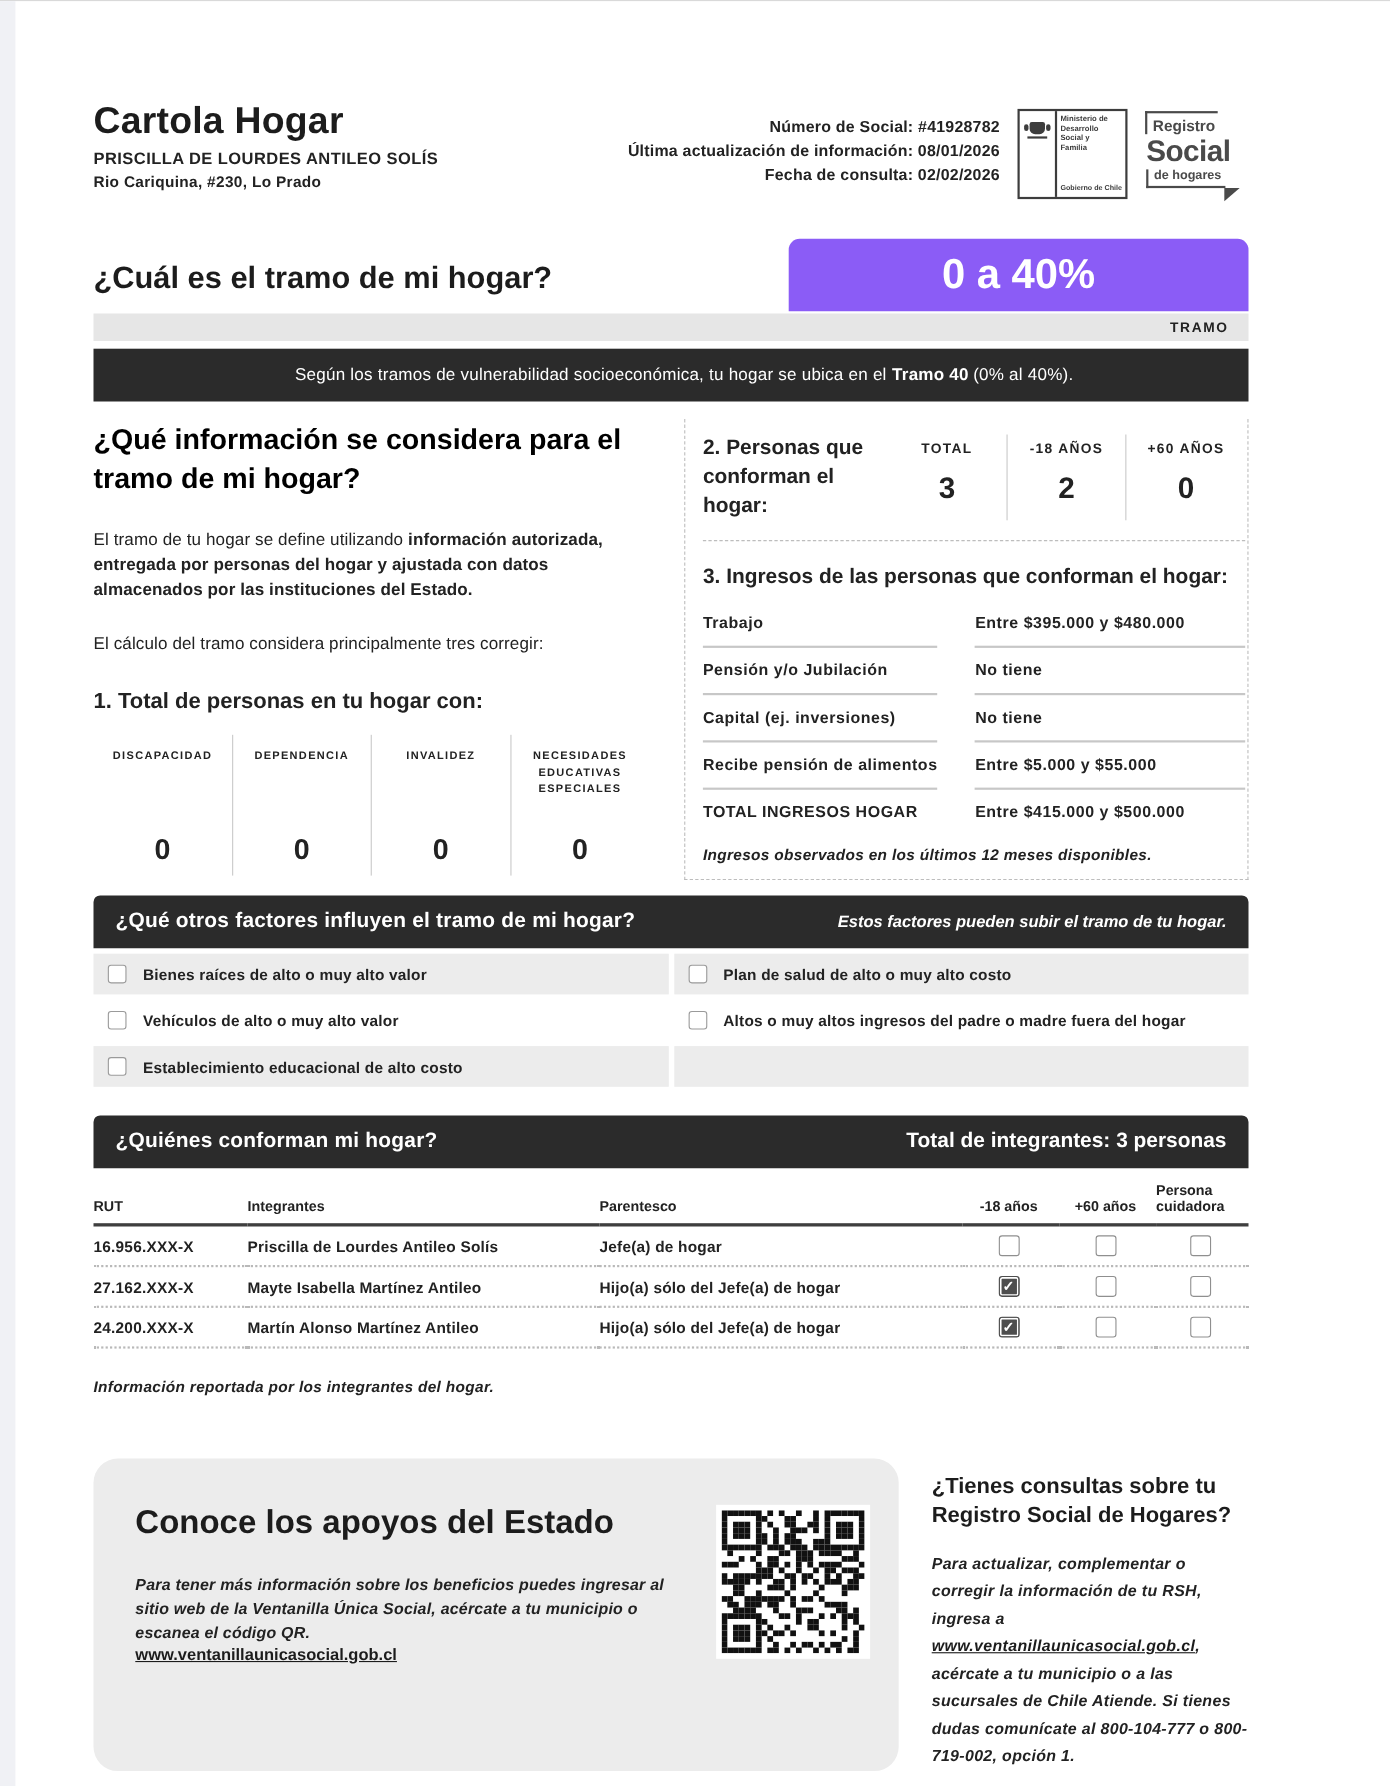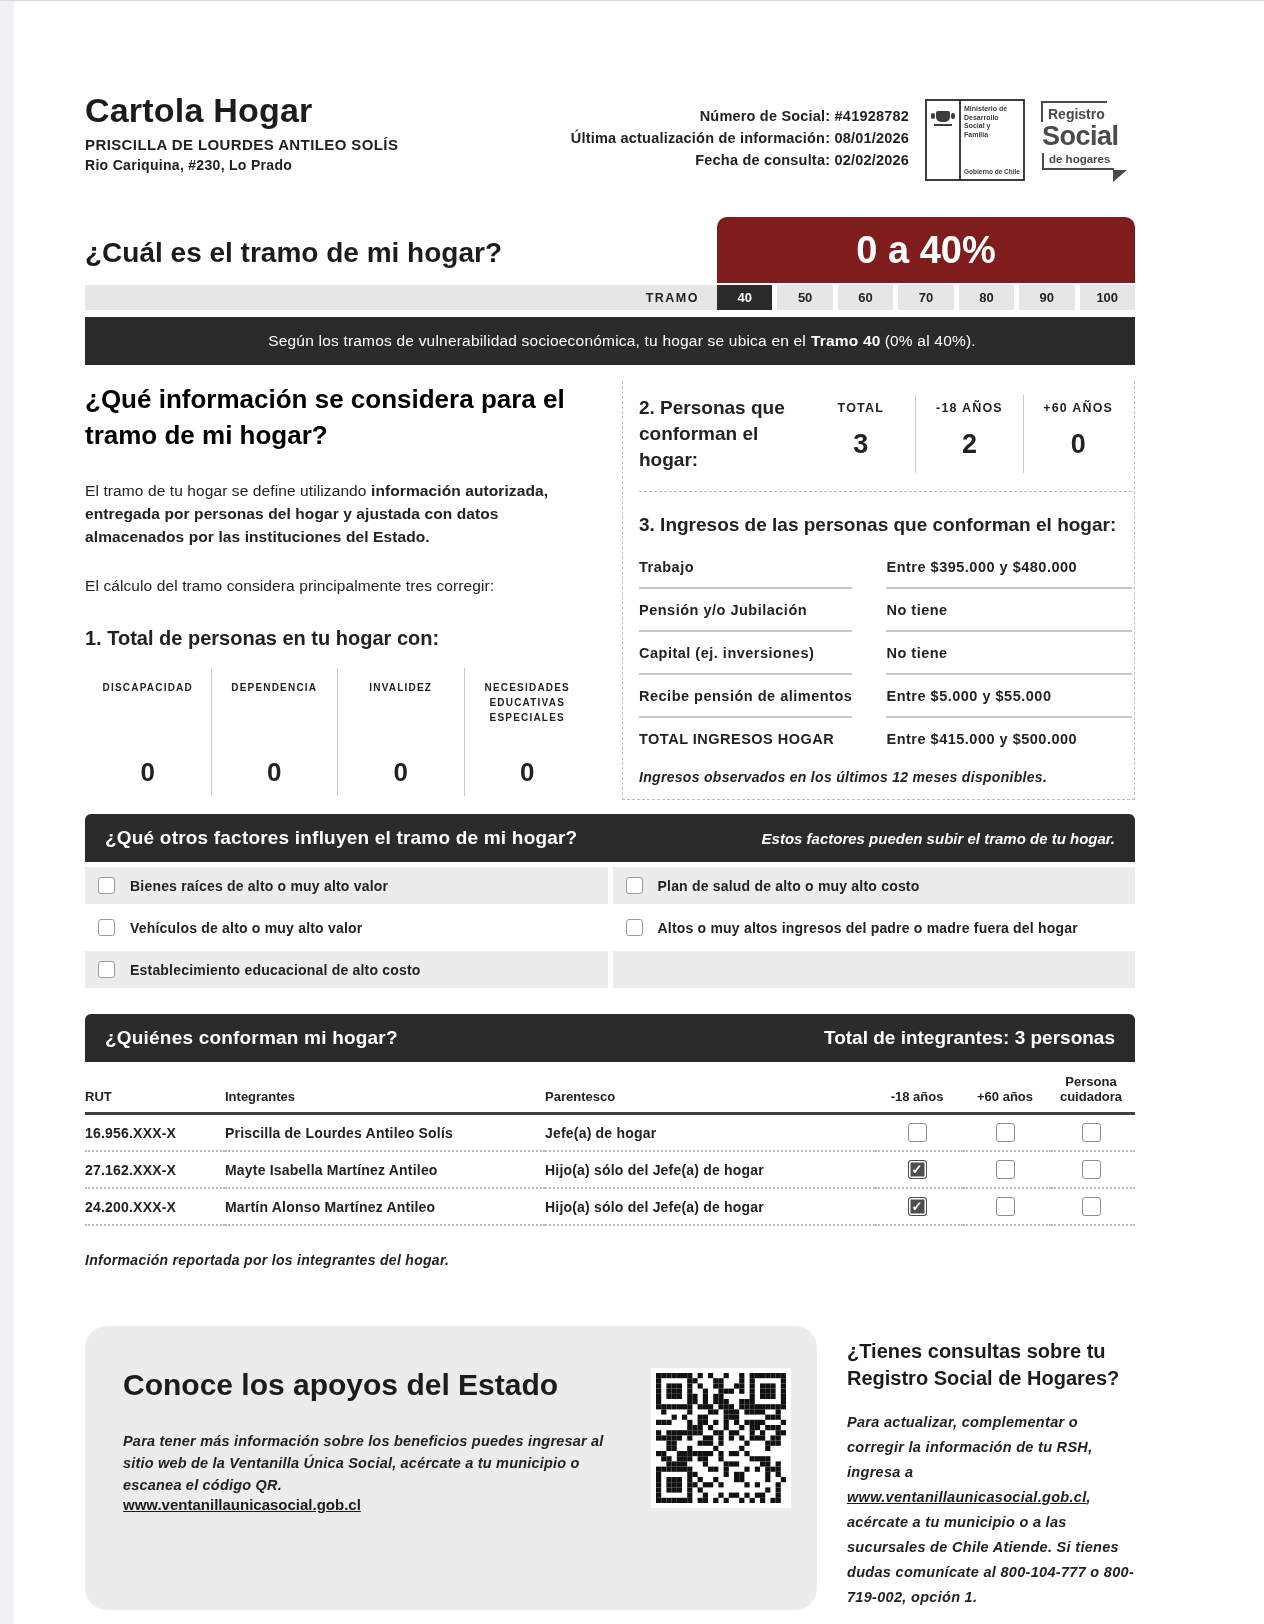--- a/index.html
+++ b/index.html
@@ -29,21 +29,21 @@
 
   .rsh-logo { margin-left:14px; margin-top:8px; position:relative; color:#4a4a4a; width:96px; flex:none; padding:2px 0 0 2px; }
   .rsh-r { display:inline-block; border-top:2.5px solid #4a4a4a; border-left:2.5px solid #4a4a4a; padding:3px 2px 0 5px; font-size:14px; font-weight:700; }
   .rsh-s { font-size:27px; font-weight:700; letter-spacing:-.5px; line-height:26px; margin-left:1px; }
   .rsh-h { display:inline-block; border-bottom:2.5px solid #4a4a4a; border-left:2.5px solid #4a4a4a; padding:0 4px 3px 5px; font-size:11.5px; font-weight:700; margin-left:1px; }
   .rsh-tail { position:absolute; right:8px; bottom:-12px; width:0; height:0; border-left:14px solid #4a4a4a; border-bottom:12px solid transparent; }
 
   
   .tramo-row { display:flex; align-items:flex-end; margin-top:36px; }
   .tramo-q { font-size:28px; font-weight:700; color:#1c1c1c; padding-bottom:14px; }
-  .tramo-badge { margin-left:auto; width:418px; height:66px; background:#7f1d1d; border-radius:10px 10px 0 0; display:flex; align-items:center; justify-content:center; color:#fff; font-size:38px; font-weight:700; }
+  .tramo-badge { margin-left:auto; width:418px; height:66px; background:#8b5cf6; border-radius:10px 10px 0 0; display:flex; align-items:center; justify-content:center; color:#fff; font-size:38px; font-weight:700; }
   .tramo-bar { margin-top:2px; height:25px; background:#e6e6e6; display:flex; align-items:stretch; }
   .tramo-label { margin-left:auto; align-self:center; font-size:12.5px; font-weight:700; letter-spacing:1.5px; padding-right:18px; }
   .segments { width:418px; display:flex; gap:5px; background:#fff; }
   .seg { flex:1; background:#e6e6e6; display:flex; align-items:center; justify-content:center; font-size:13px; font-weight:700; color:#222; }
   .seg.selected { background:#2b2b2b; color:#fff; }
   .tramo-banner { margin-top:7px; background:#2b2b2b; color:#fff; height:48px; display:flex; align-items:center; justify-content:center; font-size:15.5px; letter-spacing:.2px;padding-left:24px; }
   .tramo-banner b { margin:0 4px 0 5px; }
 
   
   .twocol { display:grid; grid-template-columns:505px 1fr; column-gap:32px; margin-top:16px; }
@@ -84,21 +84,21 @@
   .fcell.white { background:#fff; }
   .fcell .flabel { font-size:14px; font-weight:700; letter-spacing:.2px; }
   .cb { width:17px; height:17px; background:#fff; border:1.5px solid #9a9a9a; border-radius:3px; flex:none; }
 
   
   .integrantes { margin-top:26px; }
   .dark-head .dh-total { margin-left:auto; font-size:19px; font-weight:700; }
   .m-table { margin-top:2px; }
   .m-head, .m-row { display:grid; grid-template-columns:140px 320px 330px 88px 88px 84px; column-gap:0; }
   .m-head > div { font-size:13px; font-weight:700; padding:10px 4px 8px 0; border-bottom:3px solid #3f3f3f; display:flex; align-items:flex-end; line-height:15px; }
-  .m-head > div.c { justify-content:center; text-align:center; }
+  .m-head > div.c { justify-content:center; }
   .m-row > div { font-size:14px; font-weight:700; padding:8px 4px 8px 0; border-bottom:2px dotted #b9b9b9; display:flex; align-items:center; letter-spacing:.2px; }
   .m-row > div.c { justify-content:center; }
   .mcb { width:19px; height:19px; background:#fff; border:1.5px solid #8f8f8f; border-radius:3px; display:flex; align-items:center; justify-content:center; }
   .mcb.checked { background:#4e4e4e; border-color:#4e4e4e; box-shadow:inset 0 0 0 1.5px #fff; }
   .mcb.checked::after { content:"✓"; color:#fff; font-size:13px; font-weight:700; }
   .m-note { font-size:14px; font-style:italic; font-weight:700; margin-top:26px; letter-spacing:.3px; }
 
   
   .bottom { display:grid; grid-template-columns:732px 1fr; column-gap:30px; margin-top:58px; }
   .apoyos-box { background:#ececec; border-radius:22px; padding:42px 26px 40px 38px; display:flex; gap:22px; }
@@ -152,29 +152,20 @@
       <div class="rsh-tail"></div>
     </div>
   </div>
 
   <div class="tramo-row">
     <div class="tramo-q">¿Cuál es el tramo de mi hogar?</div>
     <div class="tramo-badge">0 a 40%</div>
   </div>
   <div class="tramo-bar">
     <div class="tramo-label">TRAMO</div>
-    <div class="segments">
-      <div class="seg selected">40</div>
-      <div class="seg">50</div>
-      <div class="seg">60</div>
-      <div class="seg">70</div>
-      <div class="seg">80</div>
-      <div class="seg">90</div>
-      <div class="seg">100</div>
-    </div>
   </div>
   <div class="tramo-banner">
     <span>Según los tramos de vulnerabilidad socioeconómica, tu hogar se ubica en el</span>
       <b>Tramo 40</b>
       <span>(0% al 40%).</span>
   </div>
 
   <div class="twocol">
     <div class="info">
       <h2>¿Qué información se considera para el tramo de mi hogar?</h2>

